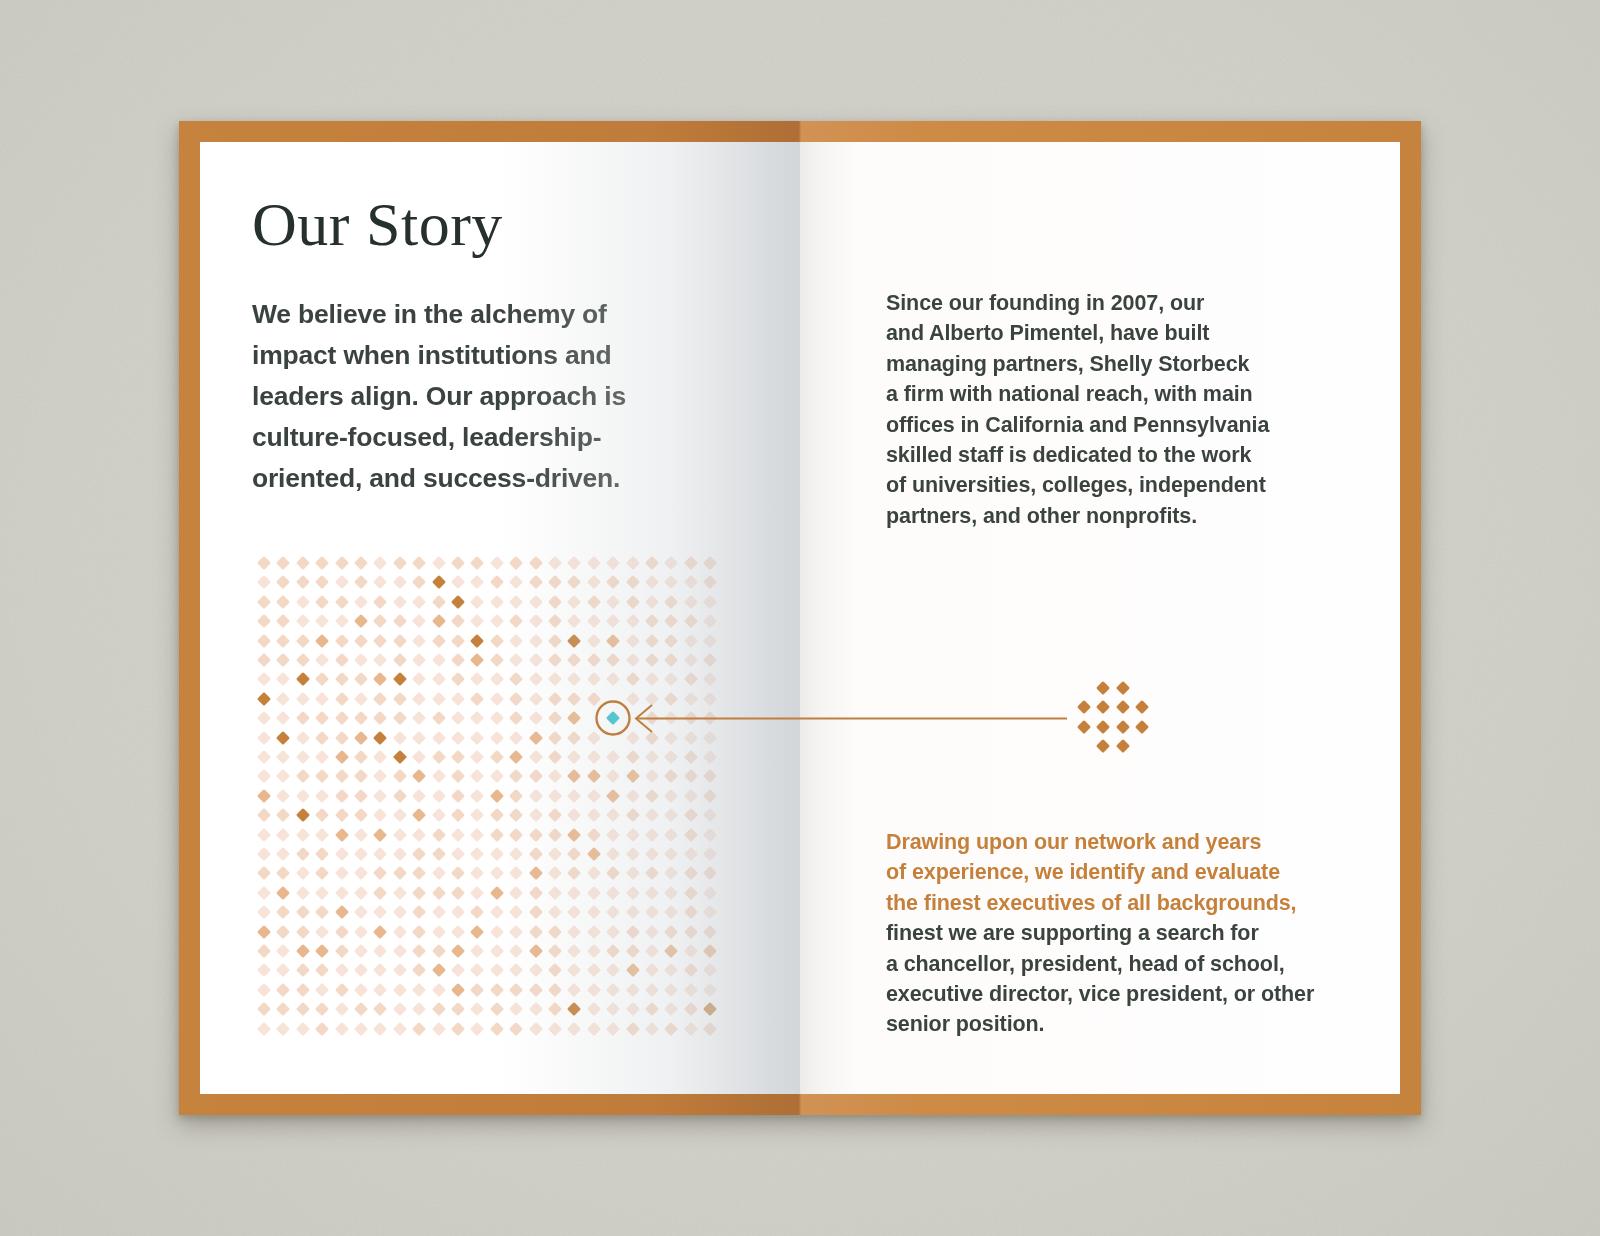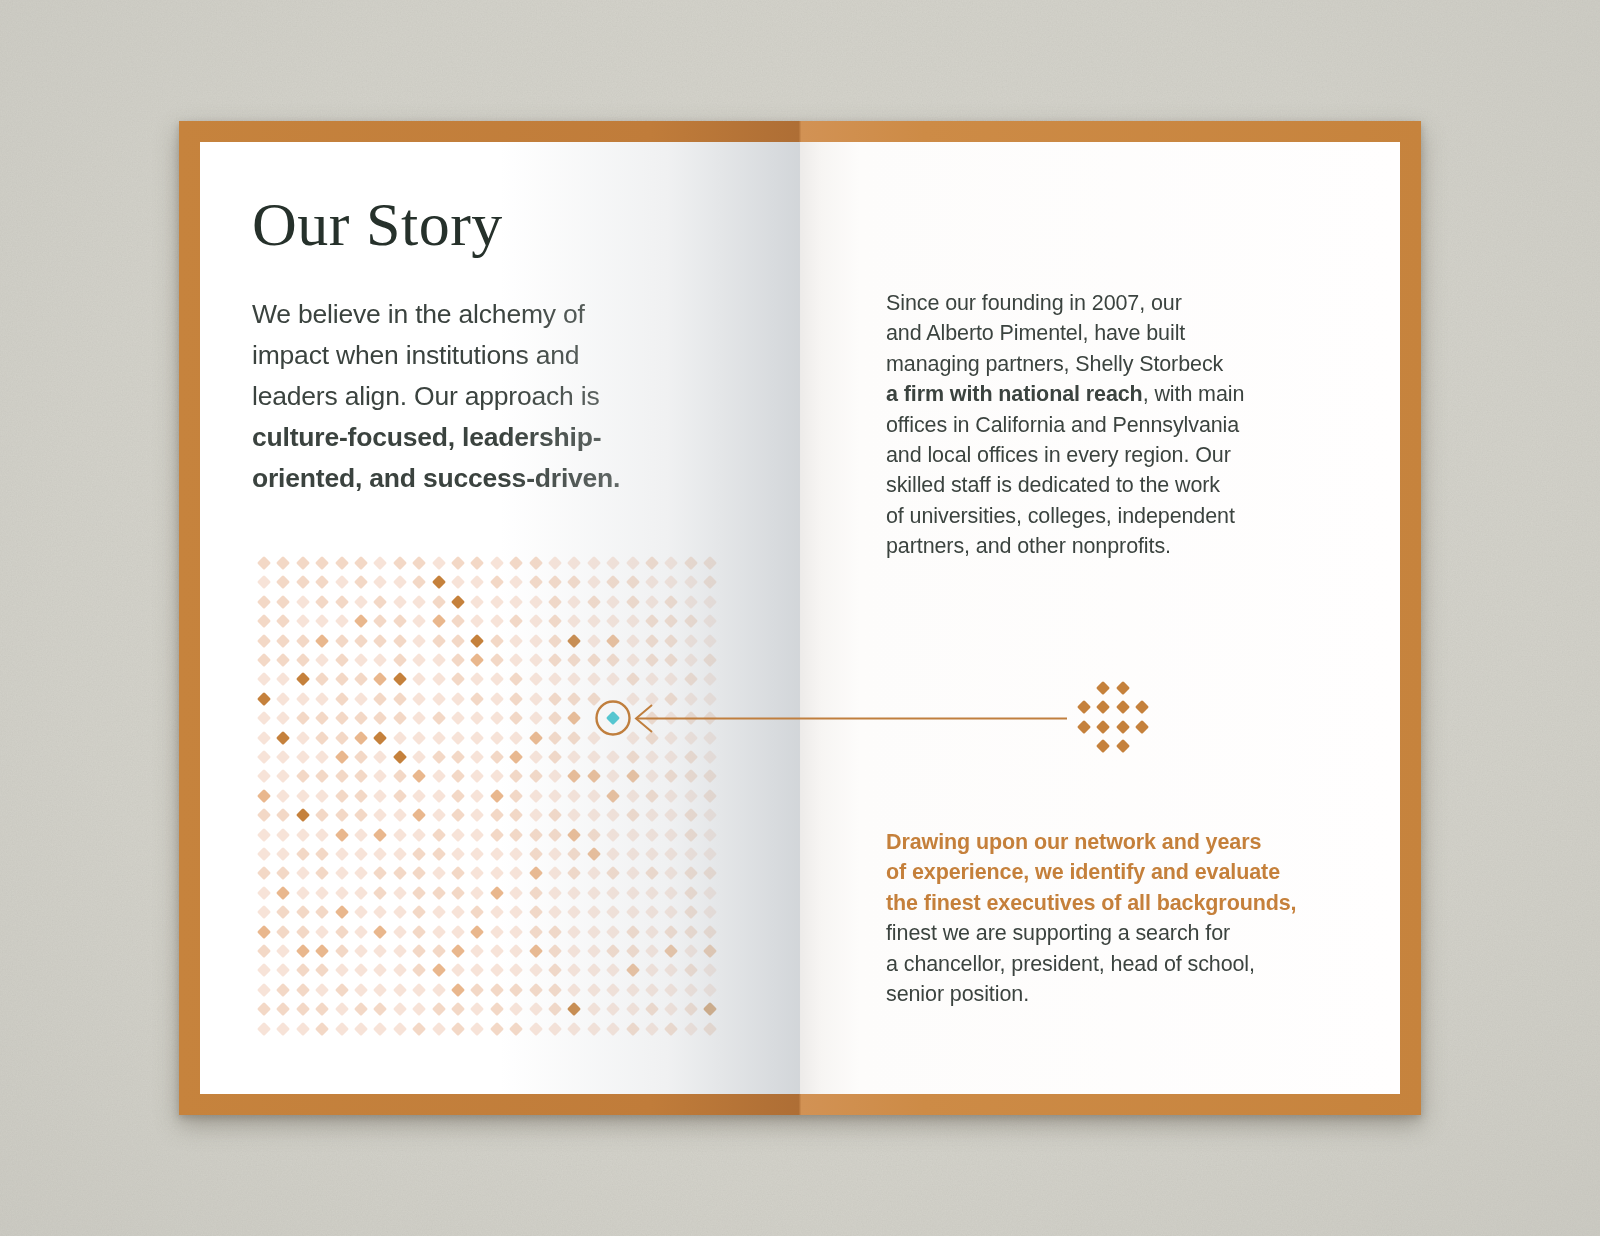--- a/index.html
+++ b/index.html
@@ -30,21 +30,21 @@
     background:linear-gradient(90deg, rgba(212,214,217,0) 50%, rgba(211,214,217,.35) 78%, rgba(204,208,212,.88) 100%);}
 
   h1.story-title{position:absolute;left:52px;top:51px;z-index:3;
     font-family:"Liberation Serif",serif;font-weight:400;font-size:62px;line-height:1;
     letter-spacing:.5px;color:var(--heading);}
 
   .textblock{position:absolute;z-index:3;}
   .tline{white-space:nowrap;}
   .intro .tline{font-size:26.5px;line-height:41px;letter-spacing:-.2px;color:var(--body);}
   .para .tline{font-size:21.5px;line-height:30.4px;letter-spacing:-.1px;color:var(--body);}
-  .seg-regular{font-weight:400;}
+  .seg-regular{font-weight:700;}
   .seg-bold{font-weight:700;}
   .seg-bold-accent{font-weight:700;color:var(--accent);}
 
   .intro{left:52px;top:152px;}
   .para1{left:86px;top:146px;}
   .para2{left:86px;top:685px;}
 
   .pattern{position:absolute;left:59px;top:416px;width:478px;height:486px;z-index:2;}
   .cluster{position:absolute;left:279px;top:541px;width:78px;height:78px;z-index:3;}
   .dm{position:absolute;width:10px;height:10px;border-radius:1.5px;transform:rotate(45deg);}
@@ -677,21 +677,20 @@
       <div class="curve-shade"></div>
     </div>
 
     <div class="page page-right">
       <div class="textblock para para1">
           <div class="tline"><span class="seg-regular">Since our founding in 2007, our</span></div>
           <div class="tline"><span class="seg-regular">and Alberto Pimentel, have built</span></div>
           <div class="tline"><span class="seg-regular">managing partners, Shelly Storbeck</span></div>
           <div class="tline"><span class="seg-bold">a firm with national reach</span><span class="seg-regular">, with main</span></div>
           <div class="tline"><span class="seg-regular">offices in California and Pennsylvania</span></div>
-          <div class="tline"><span class="seg-regular">and local offices in every region. Our</span></div>
           <div class="tline"><span class="seg-regular">skilled staff is dedicated to the work</span></div>
           <div class="tline"><span class="seg-regular">of universities, colleges, independent</span></div>
           <div class="tline"><span class="seg-regular">partners, and other nonprofits.</span></div>
         </div>
       <div class="cluster" id="cluster">
           <div class="dm" style="left: 19.4px; top: 0px; background: rgb(197, 129, 60);"></div>
           <div class="dm" style="left: 38.8px; top: 0px; background: rgb(197, 129, 60);"></div>
           <div class="dm" style="left: 0px; top: 19.4px; background: rgb(197, 129, 60);"></div>
           <div class="dm" style="left: 19.4px; top: 19.4px; background: rgb(197, 129, 60);"></div>
           <div class="dm" style="left: 38.8px; top: 19.4px; background: rgb(197, 129, 60);"></div>
@@ -702,20 +701,21 @@
           <div class="dm" style="left: 58.2px; top: 38.8px; background: rgb(197, 129, 60);"></div>
           <div class="dm" style="left: 19.4px; top: 58.2px; background: rgb(197, 129, 60);"></div>
           <div class="dm" style="left: 38.8px; top: 58.2px; background: rgb(197, 129, 60);"></div>
         </div>
       <div class="textblock para para2">
           <div class="tline"><span class="seg-bold-accent">Drawing upon our network and years</span></div>
           <div class="tline"><span class="seg-bold-accent">of experience, we identify and evaluate</span></div>
           <div class="tline"><span class="seg-bold-accent">the finest executives of all backgrounds,</span></div>
           <div class="tline"><span class="seg-regular">finest we are supporting a search for</span></div>
           <div class="tline"><span class="seg-regular">a chancellor, president, head of school,</span></div>
+          <div class="tline"><span class="seg-regular">executive director, vice president, or other</span></div>
           <div class="tline"><span class="seg-regular">senior position.</span></div>
         </div>
     </div>
 
     <svg class="connector" width="1242" height="994" viewBox="0 0 1242 994">
       <circle class="cstroke" cx="434" cy="597" r="16.5" stroke-width="2.4"></circle>
       <polyline class="cstroke" points="473,584 457,597.5 473,611" stroke-width="2"></polyline>
       <line class="cstroke" x1="457" y1="597.5" x2="888" y2="597.5" stroke-width="2"></line>
     </svg>
 

